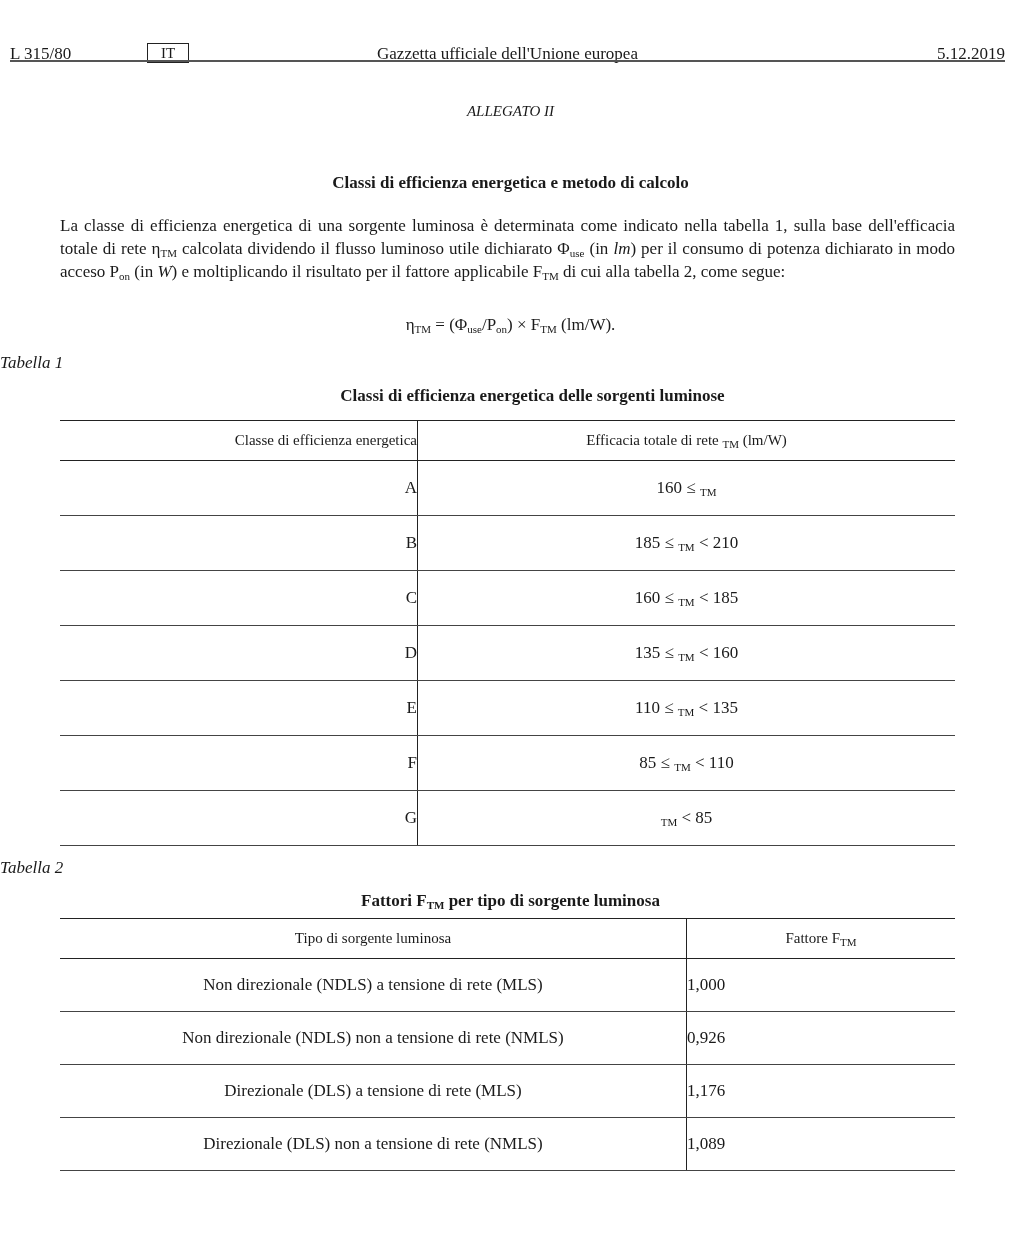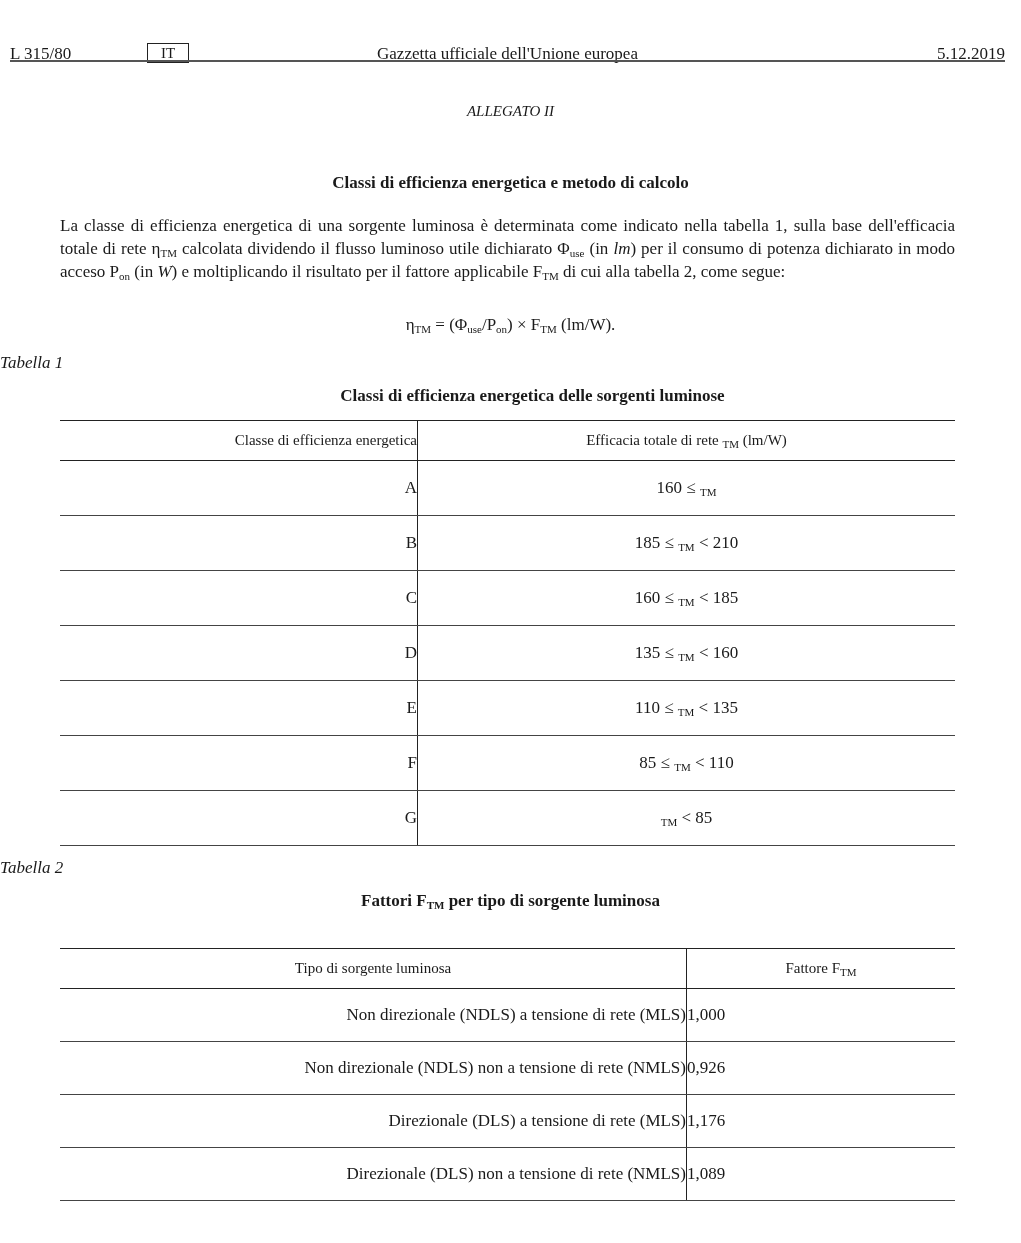--- a/index.html
+++ b/index.html
@@ -23,24 +23,24 @@
 
   .tcaption { position: absolute; left: 0; right: 0; font-style: italic; font-size: 17px; }
   .ttitle { position: absolute; left: 0; right: 0; text-align: center; font-weight: bold; font-size: 17px; }
 
   table { position: absolute; left: 60px; width: 895px; border-collapse: collapse; font-size: 16px; }
   table td, table th { font-weight: normal; padding: 0; }
   .t1 { top: 420px; }
   .t1 th { height: 39px; border-top: 1.5px solid #222; border-bottom: 1.5px solid #222; font-size: 15px; }
   .t1 td { height: 54px; border-bottom: 1.5px solid #444; text-align: center; font-size: 17px; }
   .t1 .c1 { width: 357px; border-right: 1.5px solid #222; text-align: right; }
-  .t2 { top: 948px; }
+  .t2 { top: 918px; }
   .t2 th { height: 39px; border-top: 1.5px solid #222; border-bottom: 1.5px solid #222; font-size: 15px; text-align: center; }
   .t2 td { height: 52px; border-bottom: 1.5px solid #444; font-size: 17px; }
-  .t2 .c1 { width: 626px; border-right: 1.5px solid #222; text-align: right; }
+  .t2 .c1 { width: 626px; border-right: 1.5px solid #222; text-align: center; }
   .t2 .c2 { text-align: left; }
 </style>
 </head>
 <body>
 
 <div class="header">
   <span class="left">L 315/80</span>
   <span class="lang">IT</span>
   <span class="center">Gazzetta ufficiale dell'Unione europea</span>
   <span class="right">5.12.2019</span>

